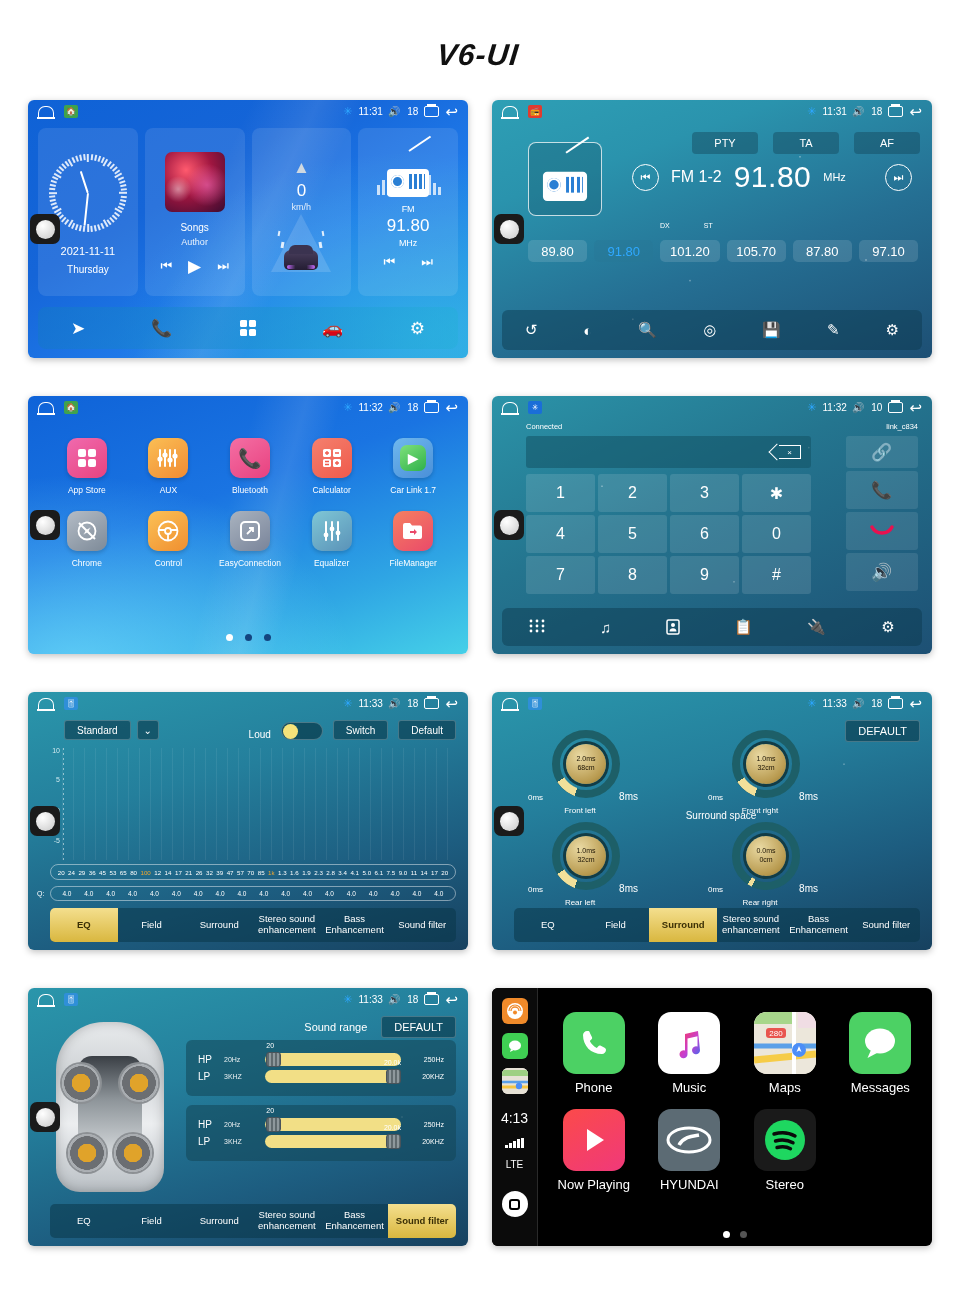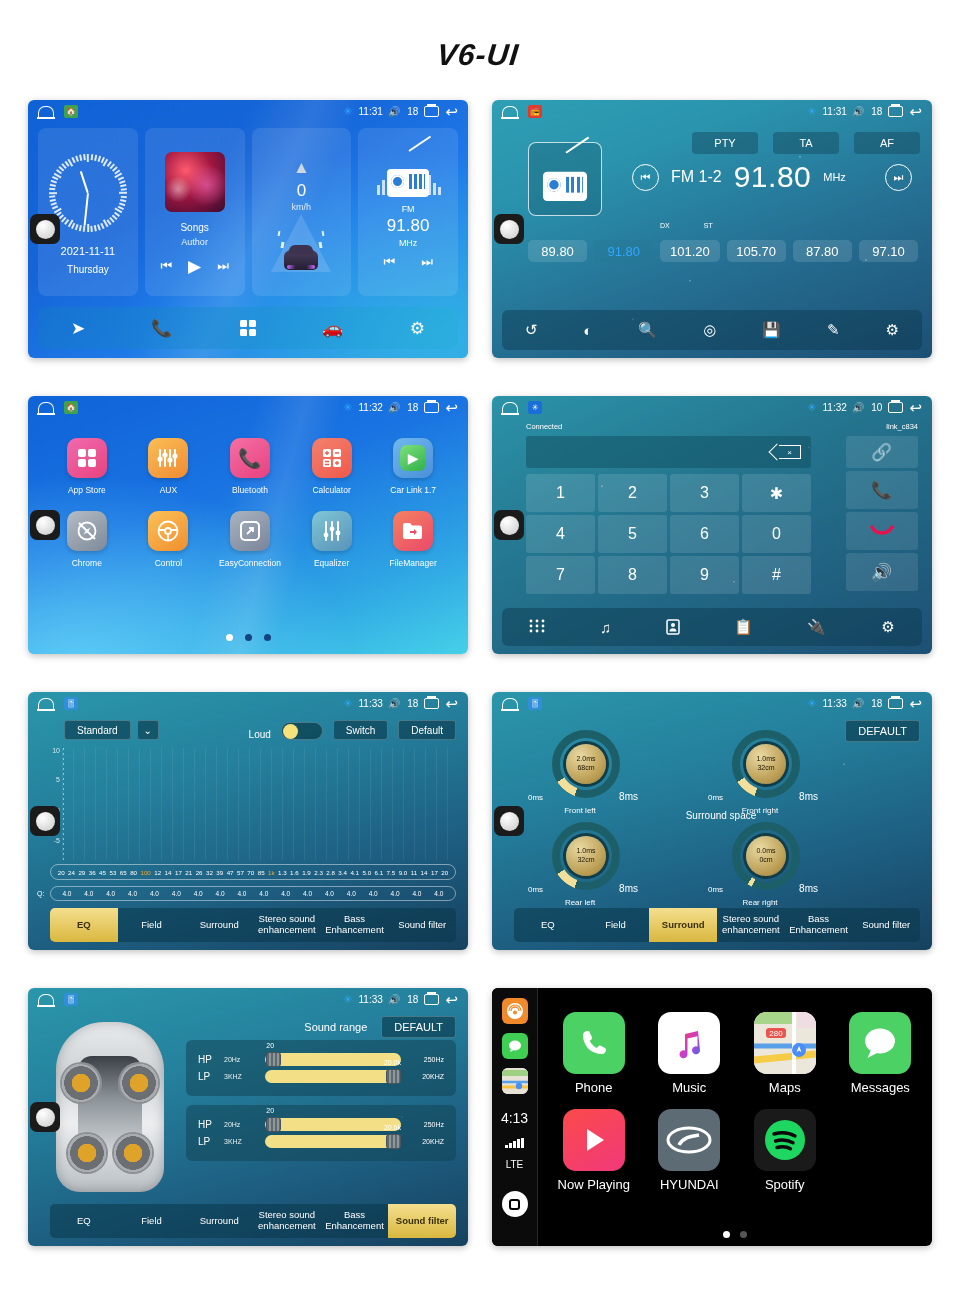--- a/index.html
+++ b/index.html
@@ -1105,21 +1105,21 @@
         <div class="tile" style="background:#1a1a1a">
           <svg width="48" height="48" viewBox="0 0 48 48">
               <circle cx="24" cy="24" r="20" fill="#1ed760"></circle>
               <g stroke="#0a0a0a" stroke-width="3.4" fill="none" stroke-linecap="round">
                 <path d="M13 18c7-2 15-1.5 21 2"></path>
                 <path d="M14.5 25c6-1.6 12.5-1 17.5 1.8"></path>
                 <path d="M16 31.5c5-1.2 10-.8 13.5 1.2"></path>
               </g>
             </svg>
         </div>
-        <span>Spotify</span>
+        <span>Stereo</span>
       </div>
     </div>
 
     <div class="cp-dots">
       <i class="on"></i>
       <i></i>
     </div>
   </div>
 
 </div>

